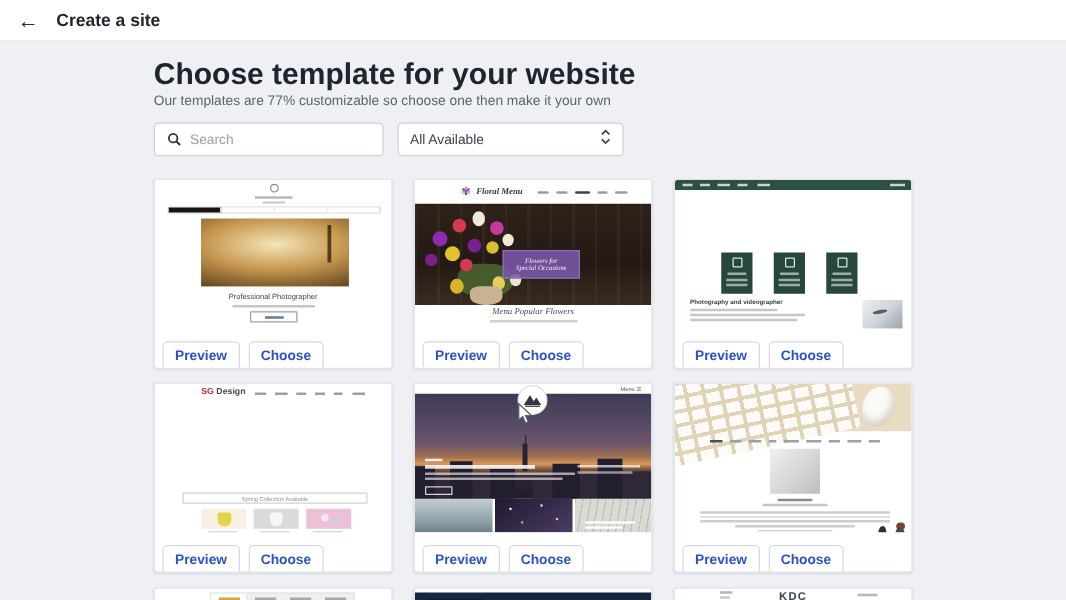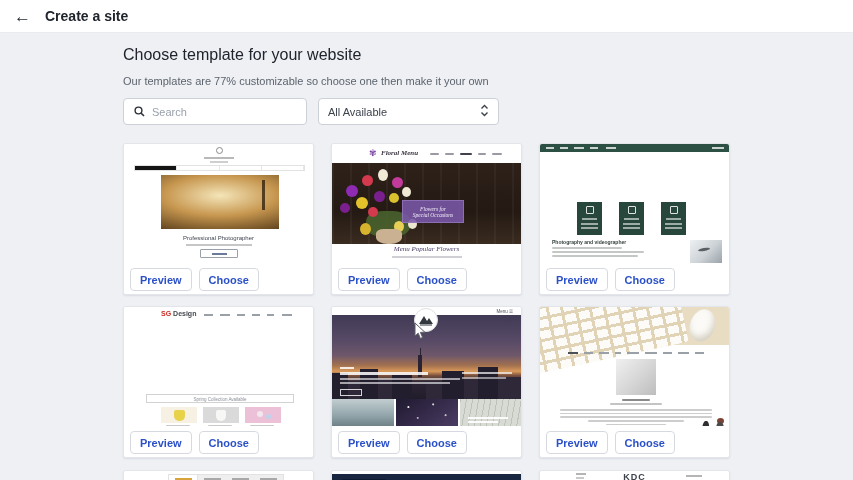--- a/index.html
+++ b/index.html
@@ -7,41 +7,41 @@
   body { background:#eef0f4; font-family:"Liberation Sans", sans-serif; position:relative; }
   .abs { position:absolute; }
 
   
   .topbar { position:absolute; left:0; top:0; width:853px; height:33px; background:#fff;
             border-bottom:1px solid #e9ebef; display:flex; align-items:center; z-index:50; }
   .back { font-size:17px; color:#252a33; margin-left:14px; cursor:pointer; line-height:1; }
   .topbar-title { font-size:14px; font-weight:bold; color:#20242c; margin-left:14px; }
 
   
-  .h1 { position:absolute; left:123px; top:46px; font-size:16px; font-weight:normal; color:#20242c; }
+  .h1 { position:absolute; left:123px; top:46px; font-size:24px; font-weight:bold; color:#20242c; }
   .sub { position:absolute; left:123px; top:75px; font-size:11px; color:#5d646e; }
 
   
   .search { position:absolute; left:123px; top:98px; width:184px; height:27px; background:#fff;
             border:1px solid #ccd0d7; border-radius:4px; display:flex; align-items:center; }
   .search input { border:none; outline:none; font-size:11px; color:#3c424c; width:130px;
                   font-family:"Liberation Sans", sans-serif; background:transparent; }
   .search input::placeholder { color:#9aa1ab; }
   .sicon { margin:0 7px 0 10px; display:flex; }
   .select { position:absolute; left:318px; top:98px; width:181px; height:27px; background:#fff;
             border:1px solid #ccd0d7; border-radius:4px; display:flex; align-items:center;
             justify-content:space-between; padding:0 9px; cursor:pointer; }
   .select .val { font-size:11px; color:#3c424c; }
 
   
   .card { position:absolute; width:191px; height:152px; background:#fff;
           border:1px solid #e2e5ea; border-radius:3px; box-shadow:0 1px 2px rgba(30,40,60,.10); overflow:hidden; }
   .thumb { position:relative; width:100%; height:119px; overflow:hidden; background:#fff; }
   .actions { position:absolute; left:0; top:119px; width:100%; height:33px; display:flex;
-             align-items:center; padding-left:6px; gap:7px; background:#fff; }
+             align-items:flex-end; padding-left:6px; gap:7px; background:#fff; }
   .btn { background:#fff; border:1px solid #d6dae0; border-radius:4px; height:23px; padding:0 9px;
          font-size:11px; font-weight:bold; color:#2b51c8; font-family:"Liberation Sans", sans-serif; cursor:pointer; }
   .c1{left:123px;top:143px}.c2{left:331px;top:143px}.c3{left:539px;top:143px}
   .c4{left:123px;top:306px}.c5{left:331px;top:306px}.c6{left:539px;top:306px}
   .c7{left:123px;top:470px}.c8{left:331px;top:470px}.c9{left:539px;top:470px}
   .bar { position:absolute; border-radius:1px; }
 
   
   .t1-logo{left:92px;top:3px;width:7px;height:7px;border:1px solid #8a8a8a;border-radius:50%;}
   .t1-l1{left:80px;top:13px;width:30px;height:2px;background:#b9b9b9;}

